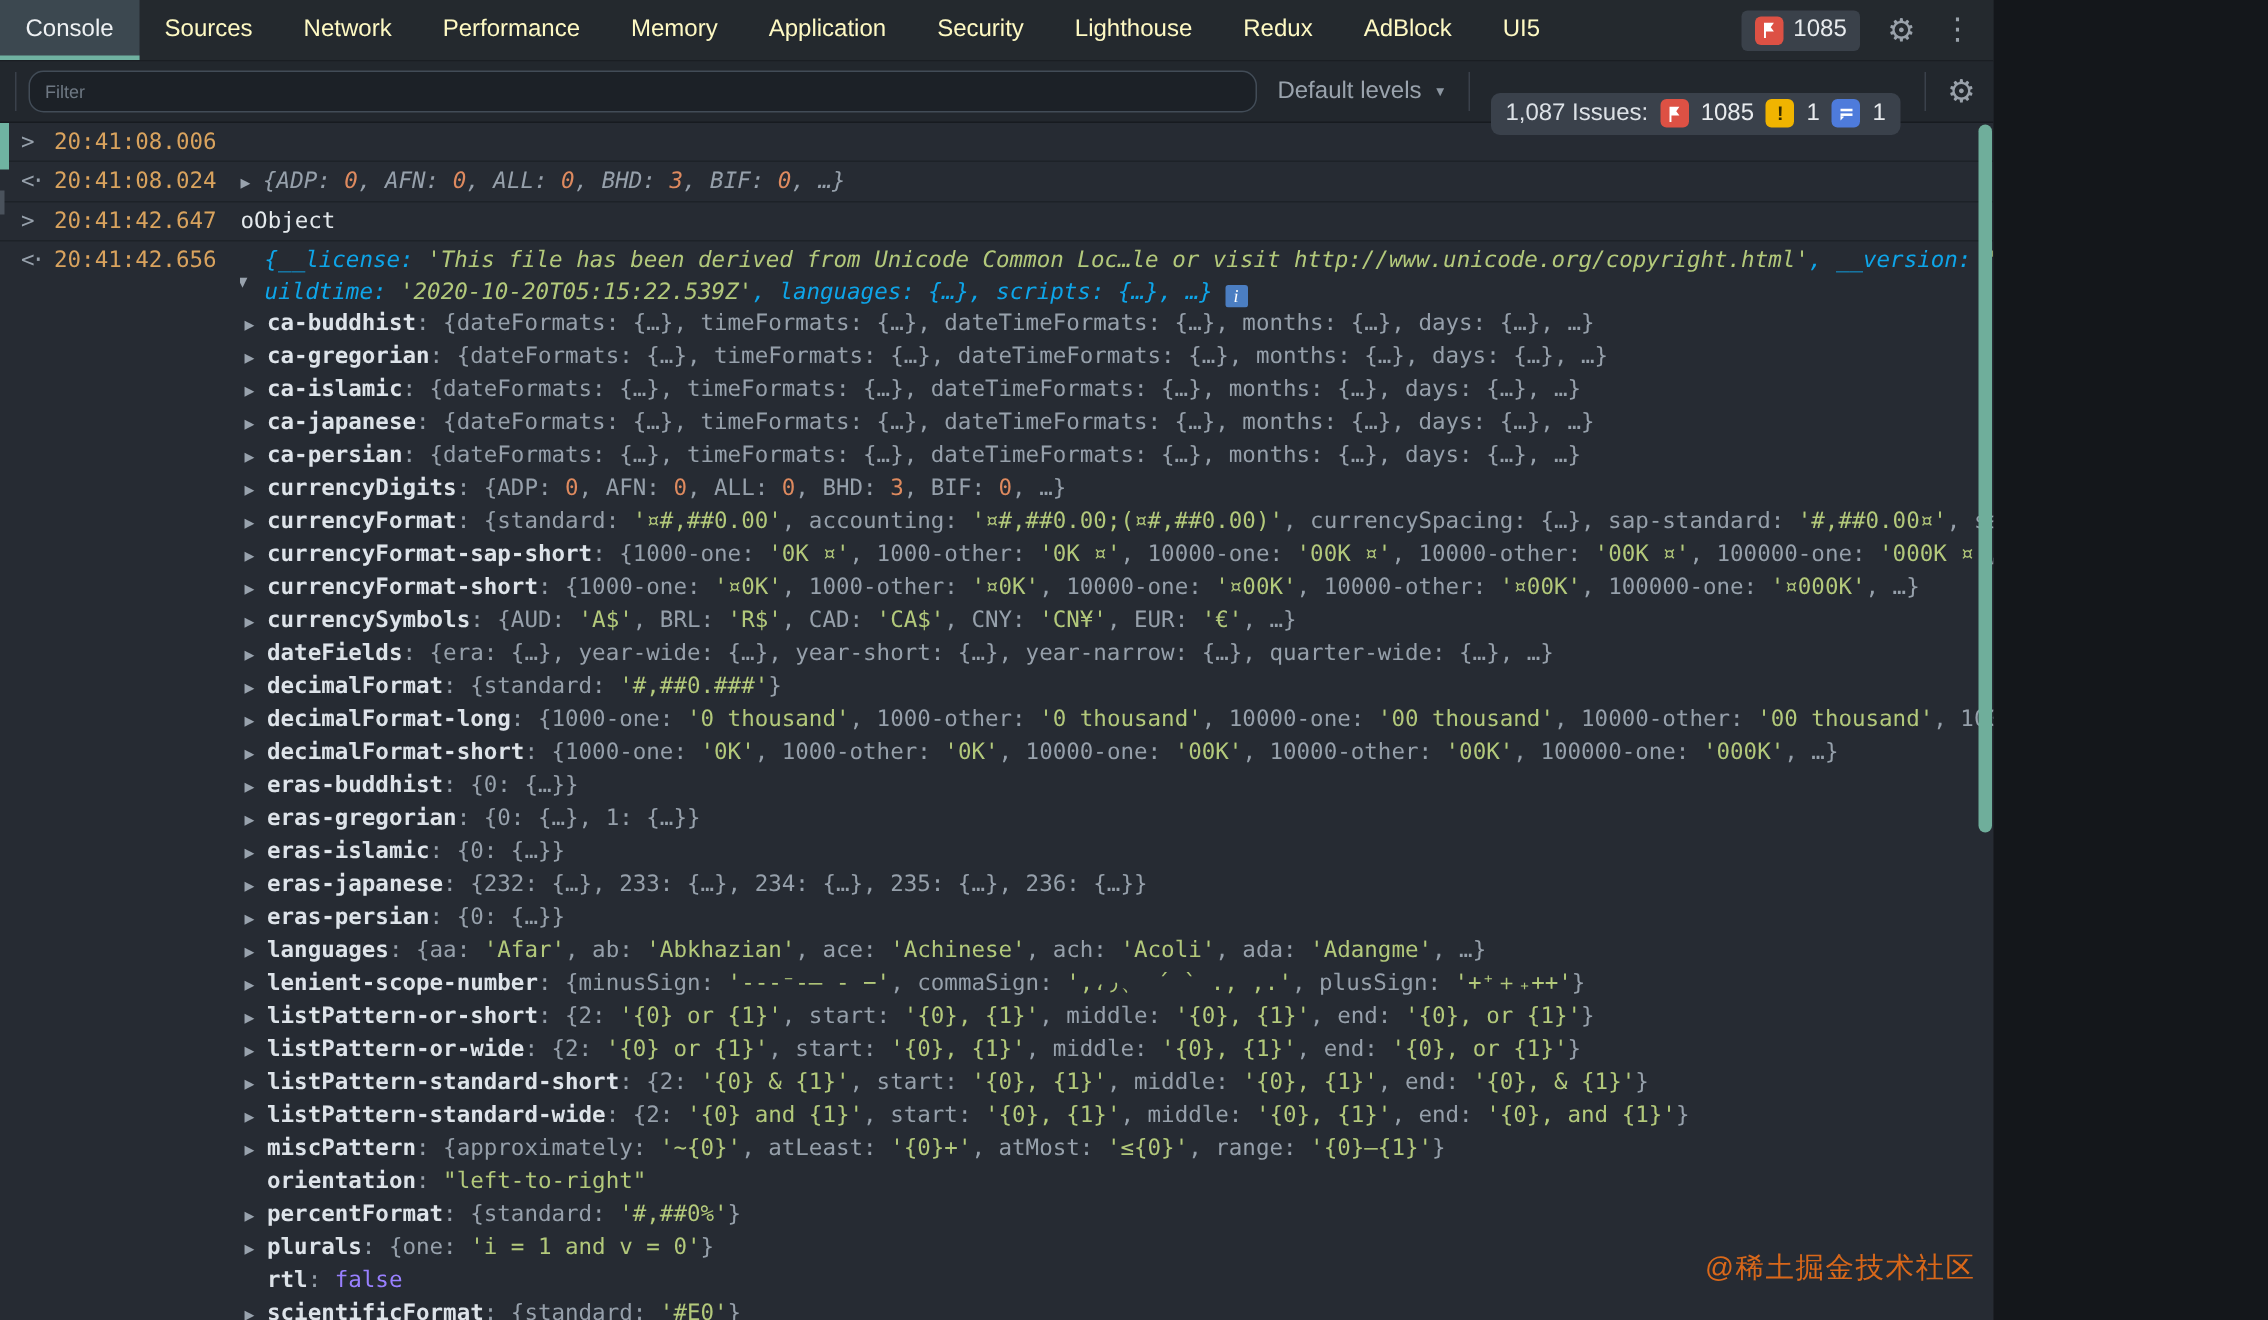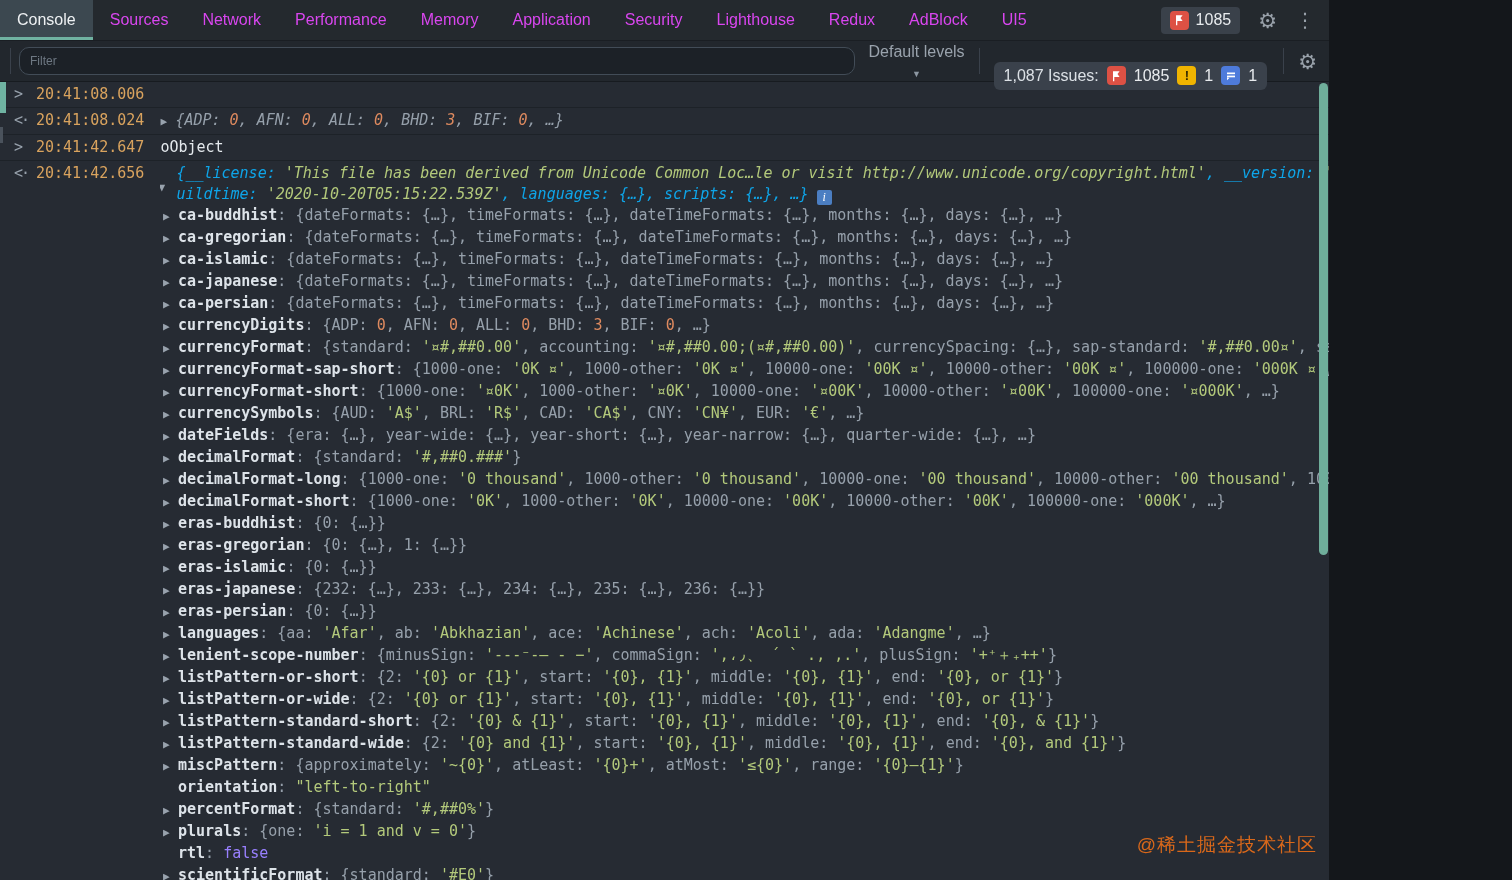--- a/index.html
+++ b/index.html
@@ -2,21 +2,21 @@
 <html><head>
 <meta charset="utf-8">
 <style>
   html,body{margin:0;padding:0;background:#14171b;}
   .root{position:relative;width:1329px;height:880px;overflow:hidden;
         background:#262b33;font-family:"Liberation Sans",sans-serif;
         -webkit-font-smoothing:antialiased;}
   
   .tabbar{display:flex;align-items:stretch;height:40px;background:#24292e;
           border-bottom:1px solid #1a1e23;}
-  .tab{display:flex;align-items:center;padding:0 17px;font-size:16px;color:#d946ef;
+  .tab{display:flex;align-items:center;padding:0 17px;font-size:16px;color:#fef9c3;
        cursor:default;white-space:nowrap;}
   .tab.active{background:#3c4850;color:#eef1f3;box-shadow:inset 0 -3px 0 #70b2a1;}
   .tabbar-right{margin-left:auto;display:flex;align-items:center;gap:18px;padding-right:14px;}
   .pill{display:flex;align-items:center;gap:7px;background:#3a414a;border-radius:4px;
         height:27px;padding:0 9px;color:#e8ebee;font-size:16px;}
   .gear{font-size:21px;color:#99a1aa;line-height:1;}
   .kebab{font-size:20px;color:#99a1aa;line-height:1;}
   
   .badge{display:inline-flex;align-items:center;justify-content:center;
          width:19px;height:19px;border-radius:4px;flex:none;}
@@ -26,21 +26,21 @@
   
   .toolbar{display:flex;align-items:center;height:40px;background:#22272d;
            border-bottom:1px solid #171b20;}
   .vdiv{width:1px;height:26px;background:#3a414b;flex:none;}
   .vdiv.first{margin-left:10px;}
   .filter{flex:1;margin:0 14px 0 8px;height:26px;background:#1c2127;border:1px solid #424c57;
           border-radius:10px;color:#cdd3da;font-size:12px;padding:0 10px;outline:none;
           font-family:"Liberation Sans",sans-serif;}
   .filter::placeholder{color:#6e7883;}
   .levels{display:flex;align-items:center;gap:8px;color:#9aa3ad;font-size:16px;
-          margin-right:14px;white-space:nowrap;flex-direction:column;}
+          margin-right:14px;white-space:nowrap;}
   .caret{font-size:9px;color:#8d97a2;}
   .issues-box{display:flex;align-items:center;gap:8px;background:#3a414b;border-radius:6px;
               height:28px;padding:0 10px;margin-right:16px;color:#dce1e6;font-size:16px;
               white-space:nowrap;}
   .issues-box .cnt{color:#e8ebee;}
   .toolbar .gear{margin:0 12px 0 14px;}
   
   .console{position:relative;font-family:"DejaVu Sans Mono",monospace;font-size:15px;
            color:#e4e9ed;}
   .msg{border-bottom:1px solid #1d2228;padding:2px 0;}

